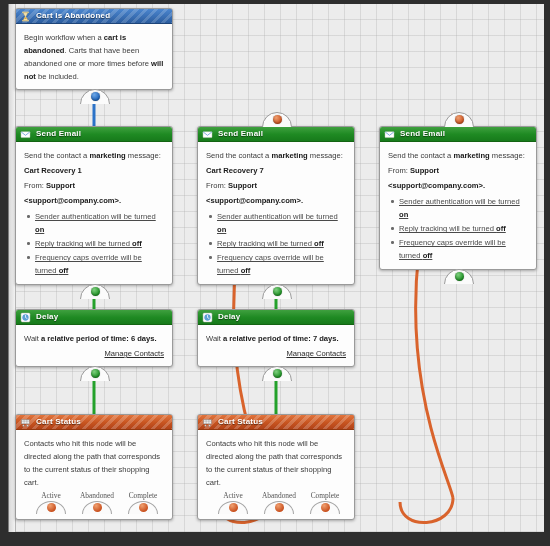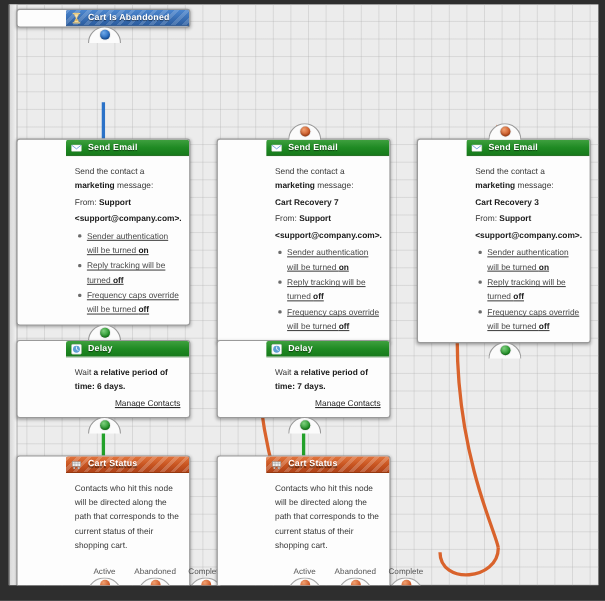--- a/index.html
+++ b/index.html
@@ -58,21 +58,20 @@
   }
 
   
   .node {
     position: absolute;
     box-sizing: border-box;
     background: #fdfdfd;
     border: 1px solid #9a9a9a;
     border-radius: 3px;
     box-shadow: 0 1px 3px rgba(0,0,0,0.30);
-    padding-left: 44px;
   }
 
   .node-header {
     position: relative;
     height: 14px;
     line-height: 14px;
     border-radius: 2px 2px 0 0;
     padding-left: 20px;
     color: #ffffff;
     font-size: 8px;
@@ -192,21 +191,22 @@
   .dot-green { background: radial-gradient(circle at 35% 30%, #7fd07f, #1c9022 70%); }
   .dot-orange{ background: radial-gradient(circle at 35% 30%, #f0a070, #c9511f 70%); }
 
   .port-out { bottom: -15px; }
   .port-in  { top: -15px; }
 
   
   .branch-row {
     position: relative;
     height: 22px;
-    margin-top: 13px;
+    margin-top: 2px;
+    font-family: Liberation Serif, serif;
   }
   .branch {
     position: absolute;
     width: 46px;
     text-align: center;
   }
   .branch-label {
     font-size: 7.4px;
     color: #555555;
     line-height: 9px;
@@ -266,38 +266,42 @@
     <div class="node" style="left:6px; top:4px; width:158px;">
       <div class="node-header hdr-blue">
         <svg class="node-icon" viewBox="0 0 16 16">
           <rect x="3" y="1" width="10" height="1.6" fill="#f2d58a"></rect>
           <rect x="3" y="13.4" width="10" height="1.6" fill="#f2d58a"></rect>
           <path d="M4.5 2.6 L11.5 2.6 L8.6 8 L11.5 13.4 L4.5 13.4 L7.4 8 Z" fill="#f6e3ae" stroke="#b99a4b" stroke-width="0.5"></path>
           <path d="M6 11.6 L10 11.6 L8 8.8 Z" fill="#e0a93c"></path>
         </svg>
         <span>Cart Is Abandoned</span>
       </div>
+      <div class="node-body">
+        <div>Begin workflow when a <b>cart is abandoned</b>. Carts that have been abandoned one or more times before <b>will not</b> be included.</div>
+      </div>
       <div class="port port-out" style="left:64px;">
         <div class="hump"></div>
           <div class="dot dot-blue"></div>
       </div>
     </div>
 
     <div class="node" style="left:6px; top:122px; width:158px;">
       <div class="node-header hdr-green">
         <svg class="node-icon" viewBox="0 0 16 16">
           <rect x="1.5" y="4" width="13" height="8.5" rx="0.8" fill="#ffffff" stroke="#cfcfcf" stroke-width="0.6"></rect>
           <path d="M1.8 4.4 L8 9.2 L14.2 4.4" fill="none" stroke="#6a9ed8" stroke-width="1.2"></path>
         </svg>
         <span>Send Email</span>
       </div>
       <div class="node-body">
         <div class="row">
           <span>Send the contact a </span><b>marketing</b><span> message:</span>
         </div>
+        <div class="row row-title">Cart Recovery 1</div>
         <div class="row">
           <span>From: </span><b>Support</b>
         </div>
         <div class="row"><b>&lt;support@company.com&gt;.</b></div>
         <ul class="opts">
           <li><span>Sender authentication will be turned </span><b>on</b></li>
           <li><span>Reply tracking will be turned </span><b>off</b></li>
           <li><span>Frequency caps override will be turned </span><b>off</b></li>
         </ul>
       </div>
@@ -467,21 +471,20 @@
         <svg class="node-icon" viewBox="0 0 16 16">
           <rect x="1.5" y="4" width="13" height="8.5" rx="0.8" fill="#ffffff" stroke="#cfcfcf" stroke-width="0.6"></rect>
           <path d="M1.8 4.4 L8 9.2 L14.2 4.4" fill="none" stroke="#6a9ed8" stroke-width="1.2"></path>
         </svg>
         <span>Send Email</span>
       </div>
       <div class="node-body">
         <div class="row">
           <span>Send the contact a </span><b>marketing</b><span> message:</span>
         </div>
-        <div class="row row-title">Cart Recovery 3</div>
         <div class="row">
           <span>From: </span><b>Support</b>
         </div>
         <div class="row"><b>&lt;support@company.com&gt;.</b></div>
         <ul class="opts">
           <li><span>Sender authentication will be turned </span><b>on</b></li>
           <li><span>Reply tracking will be turned </span><b>off</b></li>
           <li><span>Frequency caps override will be turned </span><b>off</b></li>
         </ul>
       </div>

